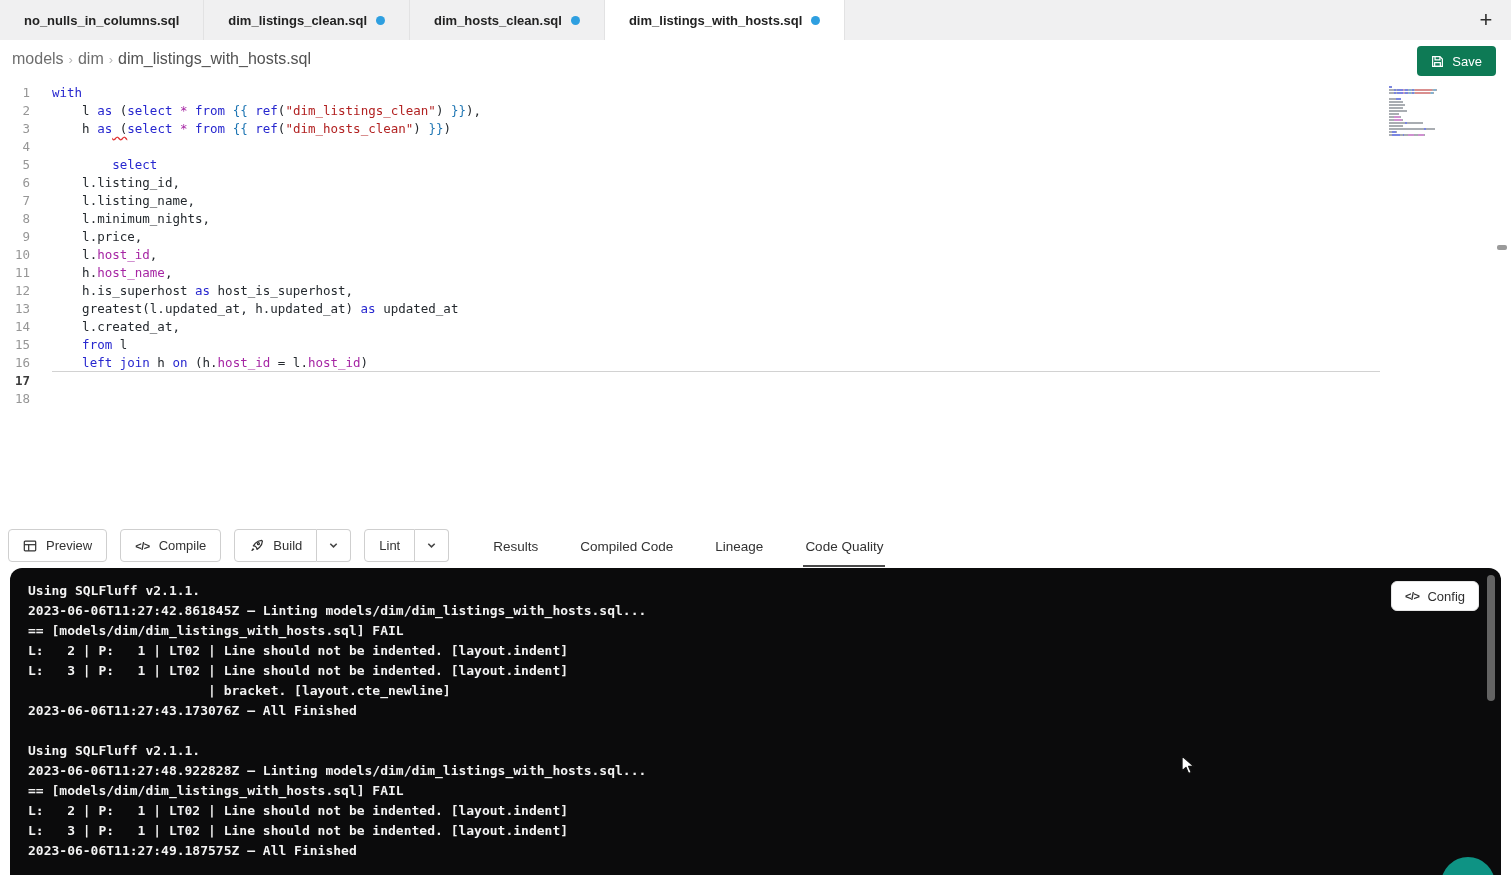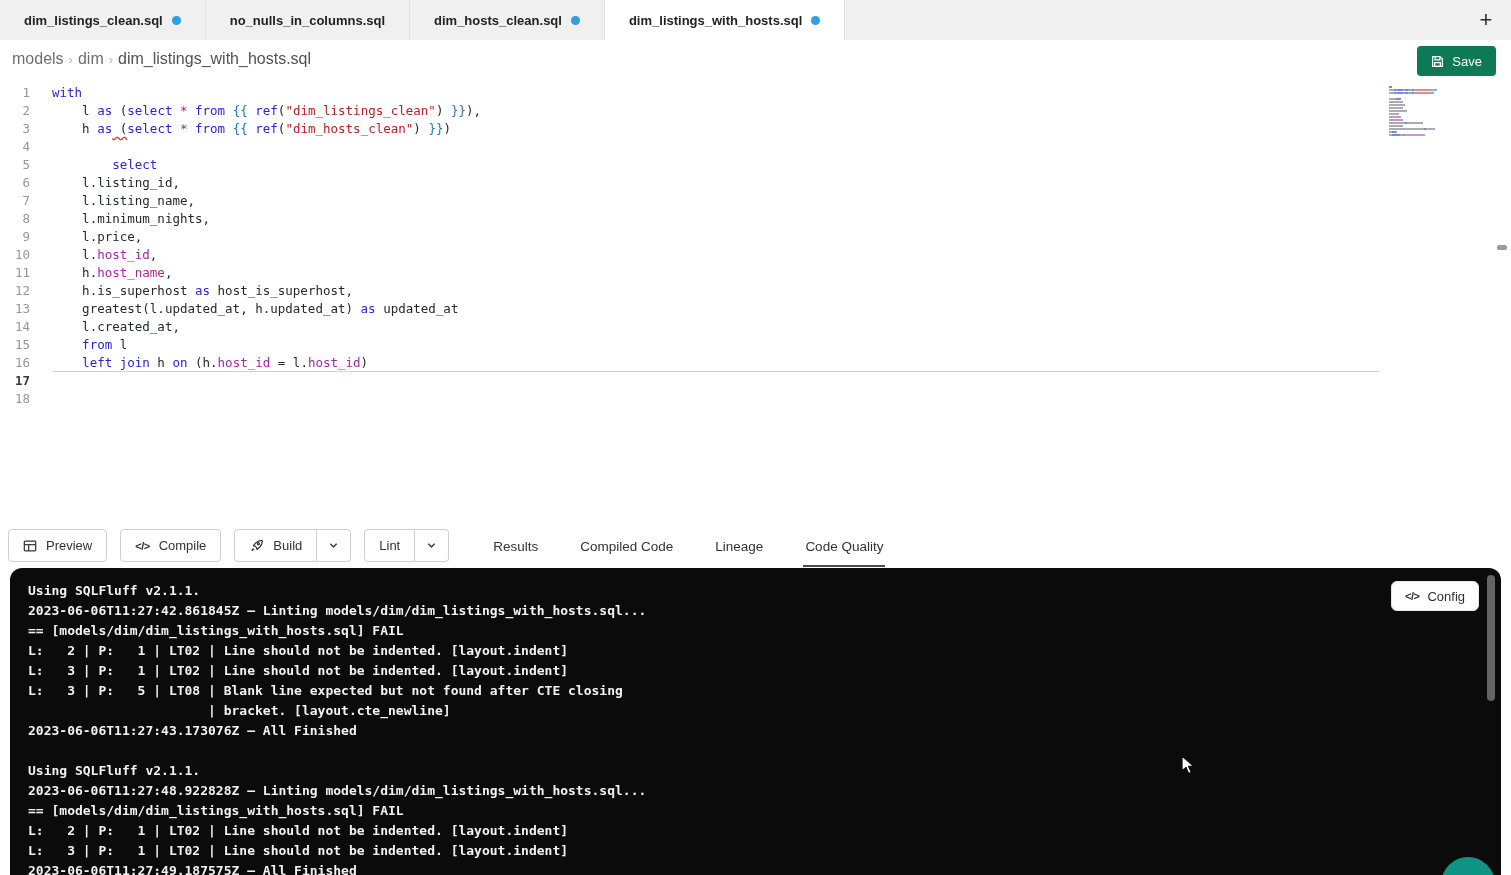--- a/index.html
+++ b/index.html
@@ -77,25 +77,25 @@
   .bubble{position:absolute;left:1441px;top:857px;width:54px;height:54px;border-radius:50%;z-index:40}
 </style>
 </head>
 <body>
 
 <div class="page">
 
   <div class="tabbar">
     <div class="tabs">
         <div class="tab">
+          <span>no_nulls_in_columns.sql</span>
+        </div>
+        <div class="tab">
           <span>dim_listings_clean.sql</span>
           <span class="dot" style="background: rgb(46, 159, 224);"></span>
-        </div>
-        <div class="tab">
-          <span>no_nulls_in_columns.sql</span>
         </div>
         <div class="tab">
           <span>dim_hosts_clean.sql</span>
           <span class="dot" style="background: rgb(46, 159, 224);"></span>
         </div>
         <div class="tab active">
           <span>dim_listings_with_hosts.sql</span>
           <span class="dot" style="background: rgb(46, 159, 224);"></span>
         </div>
       </div>
@@ -329,21 +329,20 @@
       </div>
   </div>
 
   <div class="terminal">
     <div>
         <div class="tline">Using SQLFluff v2.1.1.</div>
         <div class="tline">2023-06-06T11:27:42.861845Z — Linting models/dim/dim_listings_with_hosts.sql...</div>
         <div class="tline">== [models/dim/dim_listings_with_hosts.sql] FAIL</div>
         <div class="tline">L:   2 | P:   1 | LT02 | Line should not be indented. [layout.indent]</div>
         <div class="tline">L:   3 | P:   1 | LT02 | Line should not be indented. [layout.indent]</div>
-        <div class="tline">L:   3 | P:   5 | LT08 | Blank line expected but not found after CTE closing</div>
         <div class="tline">                       | bracket. [layout.cte_newline]</div>
         <div class="tline">2023-06-06T11:27:43.173076Z — All Finished</div>
         <div class="tline"></div>
         <div class="tline">Using SQLFluff v2.1.1.</div>
         <div class="tline">2023-06-06T11:27:48.922828Z — Linting models/dim/dim_listings_with_hosts.sql...</div>
         <div class="tline">== [models/dim/dim_listings_with_hosts.sql] FAIL</div>
         <div class="tline">L:   2 | P:   1 | LT02 | Line should not be indented. [layout.indent]</div>
         <div class="tline">L:   3 | P:   1 | LT02 | Line should not be indented. [layout.indent]</div>
         <div class="tline">2023-06-06T11:27:49.187575Z — All Finished</div>
       </div>

